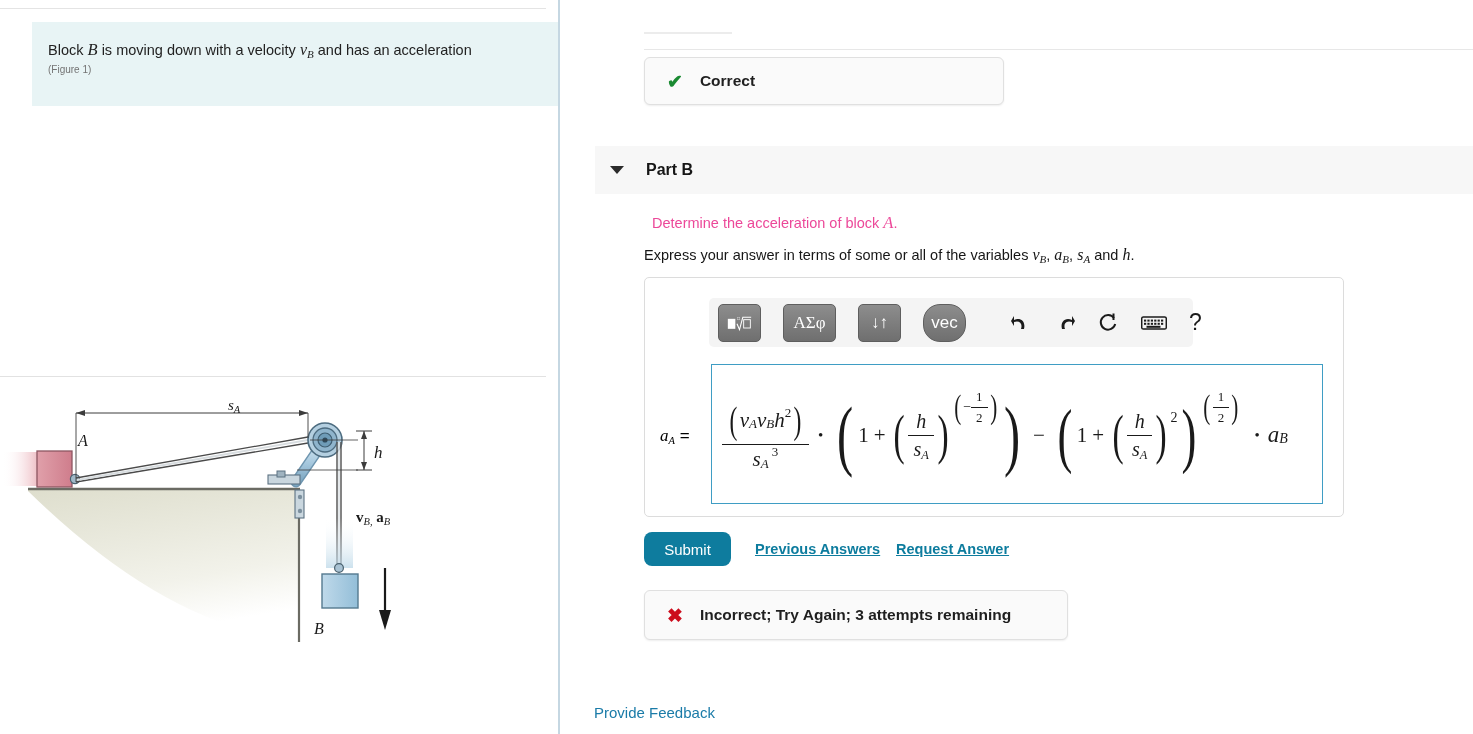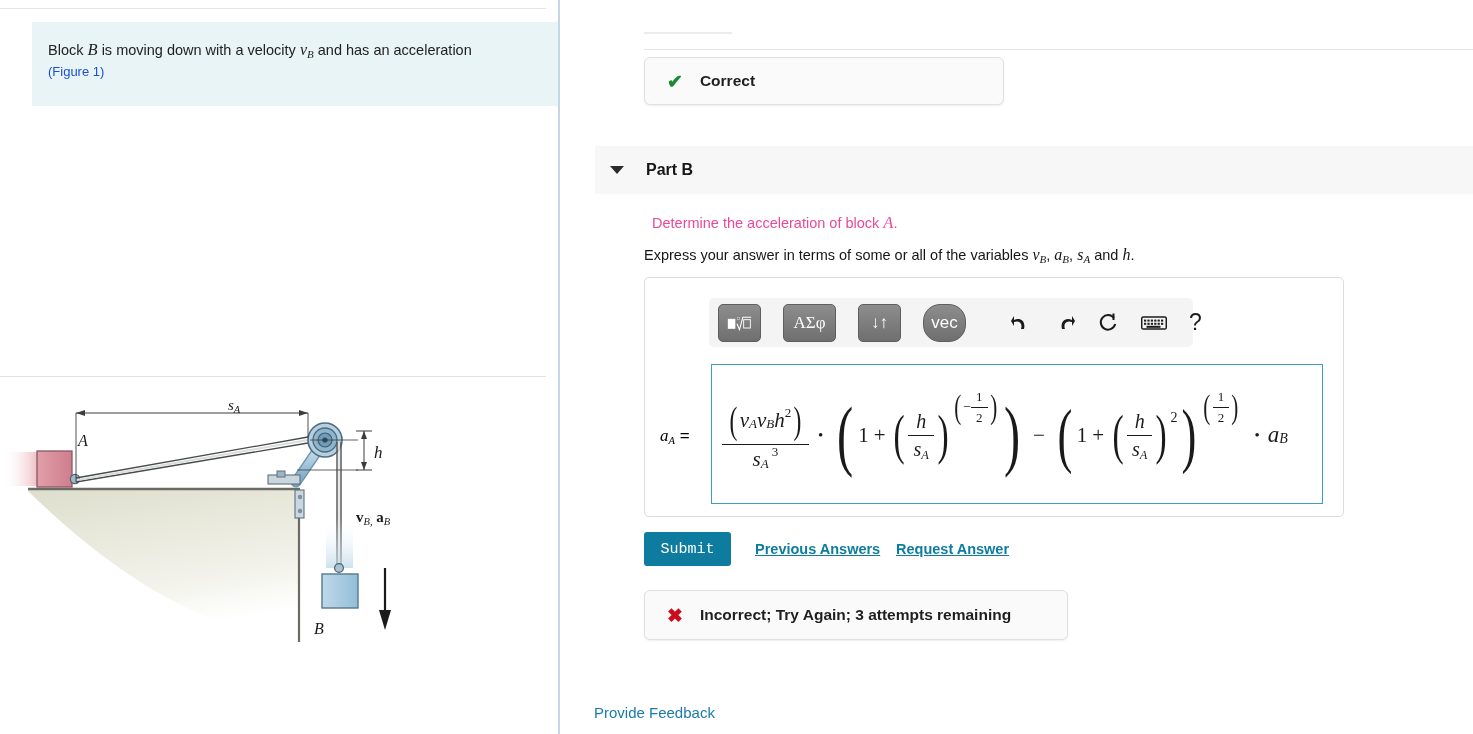--- a/index.html
+++ b/index.html
@@ -34,21 +34,21 @@
     padding: 18px 16px 14px 16px;
     margin-left: 32px;
   }
   .stmt-line {
     font-size: 14.5px; color: #222; line-height: 20px;
   }
   .mi { font-family: "Liberation Serif", serif; font-style: italic; font-size: 16px; }
   .mi-b { font-family: "Liberation Serif", serif; font-style: italic; font-size: 16.5px; }
   .sub { font-size: 11px; vertical-align: -3px; font-style: italic;
          font-family: "Liberation Serif", serif; }
-  .figlink { color: #1d4ed8; font-size: 13px; }
+  .figlink { color: #737373; font-size: 10px; }
 
   
   #figure-header {
     position: absolute; left: 0; top: 336px;
     width: 546px; height: 40px;
   }
   #figure-title {
     position: absolute; left: 0; top: 2px;
     font-size: 17px; font-weight: bold; color: #111;
   }
@@ -183,22 +183,22 @@
           vertical-align: middle; }
   .frac > .num { padding: 0 5px; }
   .frac > .den { padding: 0 5px; }
   .frac > .bar { width: 100%; height: 1px; background: #1a1a1a; margin: 2px 0; }
 
   
   #submit-btn {
     position: absolute; left: 644px; top: 532px;
     width: 87px; height: 34px;
     background: #0e7c9e; color: #fff;
-    border: none; border-radius: 3px;
-    font-size: 15px; font-family: Liberation Mono, monospace;
+    border: none; border-radius: 8px;
+    font-size: 15px; font-family: Liberation Sans, sans-serif;
     cursor: pointer;
   }
   .ans-link {
     position: absolute; top: 541px;
     font-size: 14.5px; font-weight: bold; color: #0d7c9e;
     text-decoration: underline; cursor: pointer;
   }
   #prev-answers { left: 755px; }
   #request-answer { left: 896px; }
 

